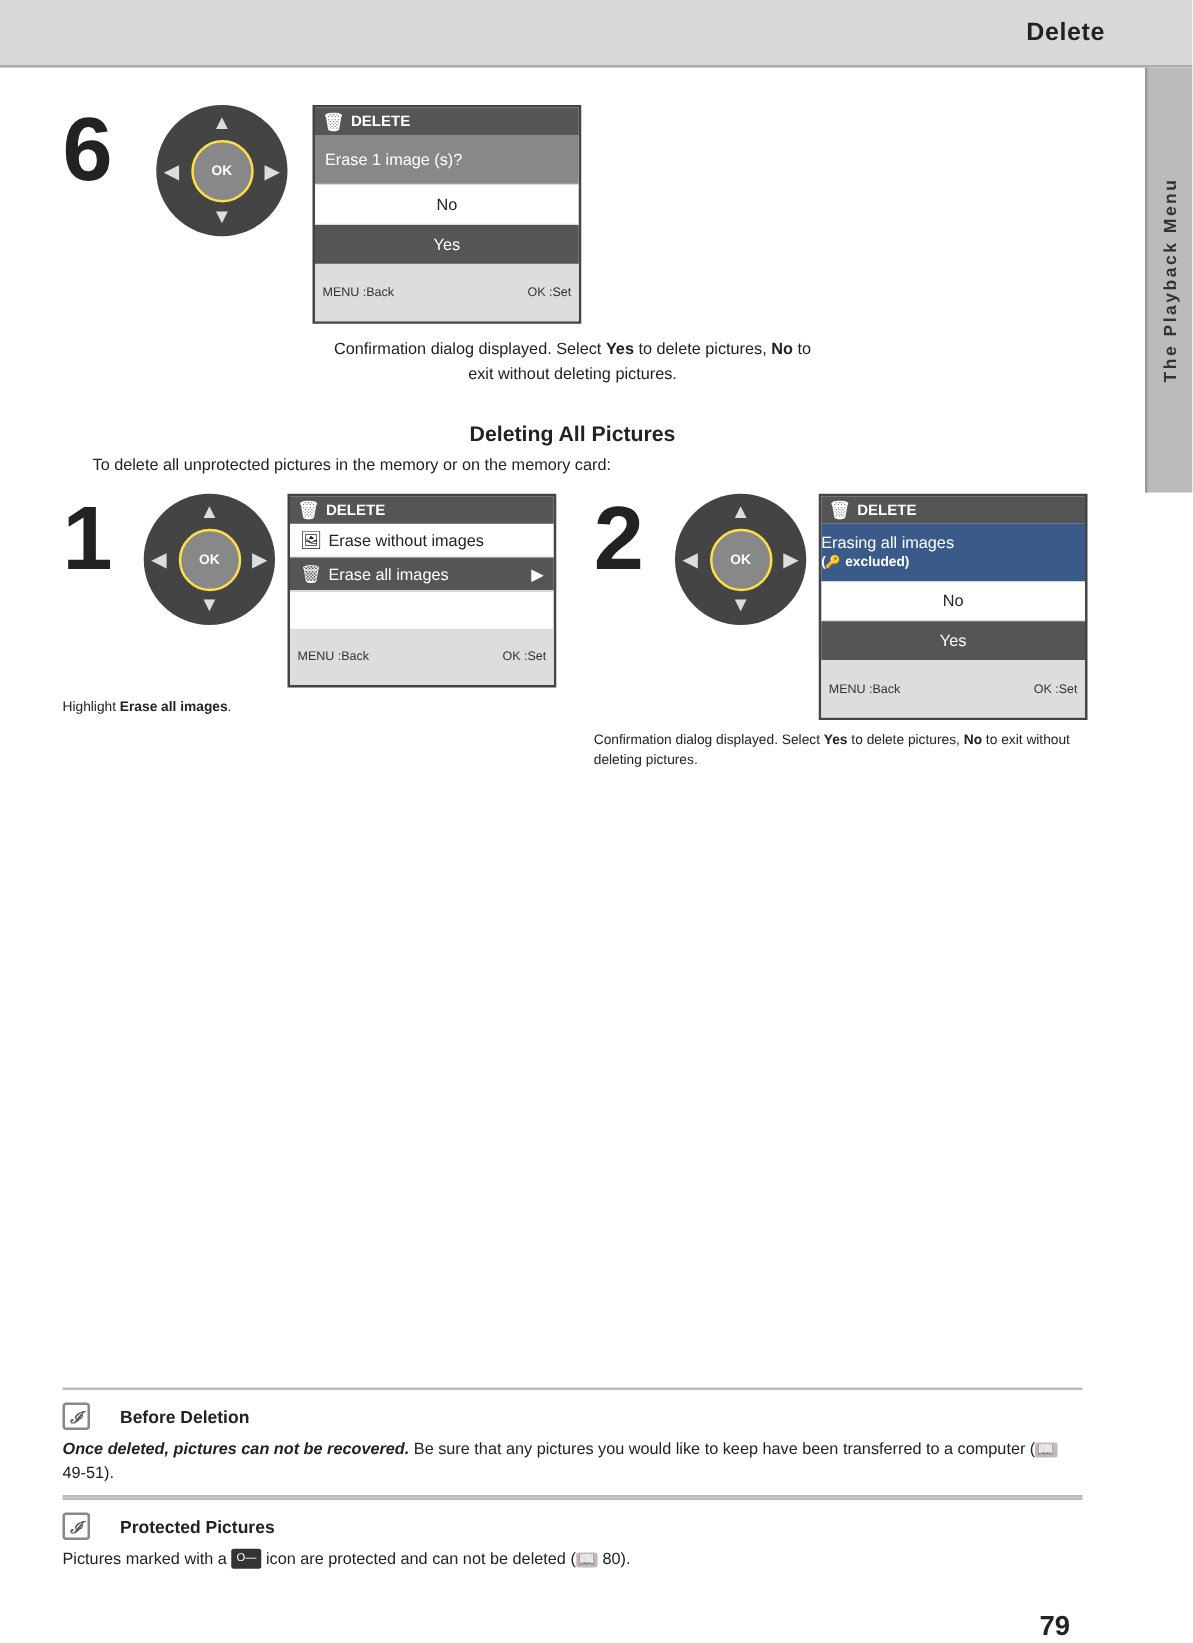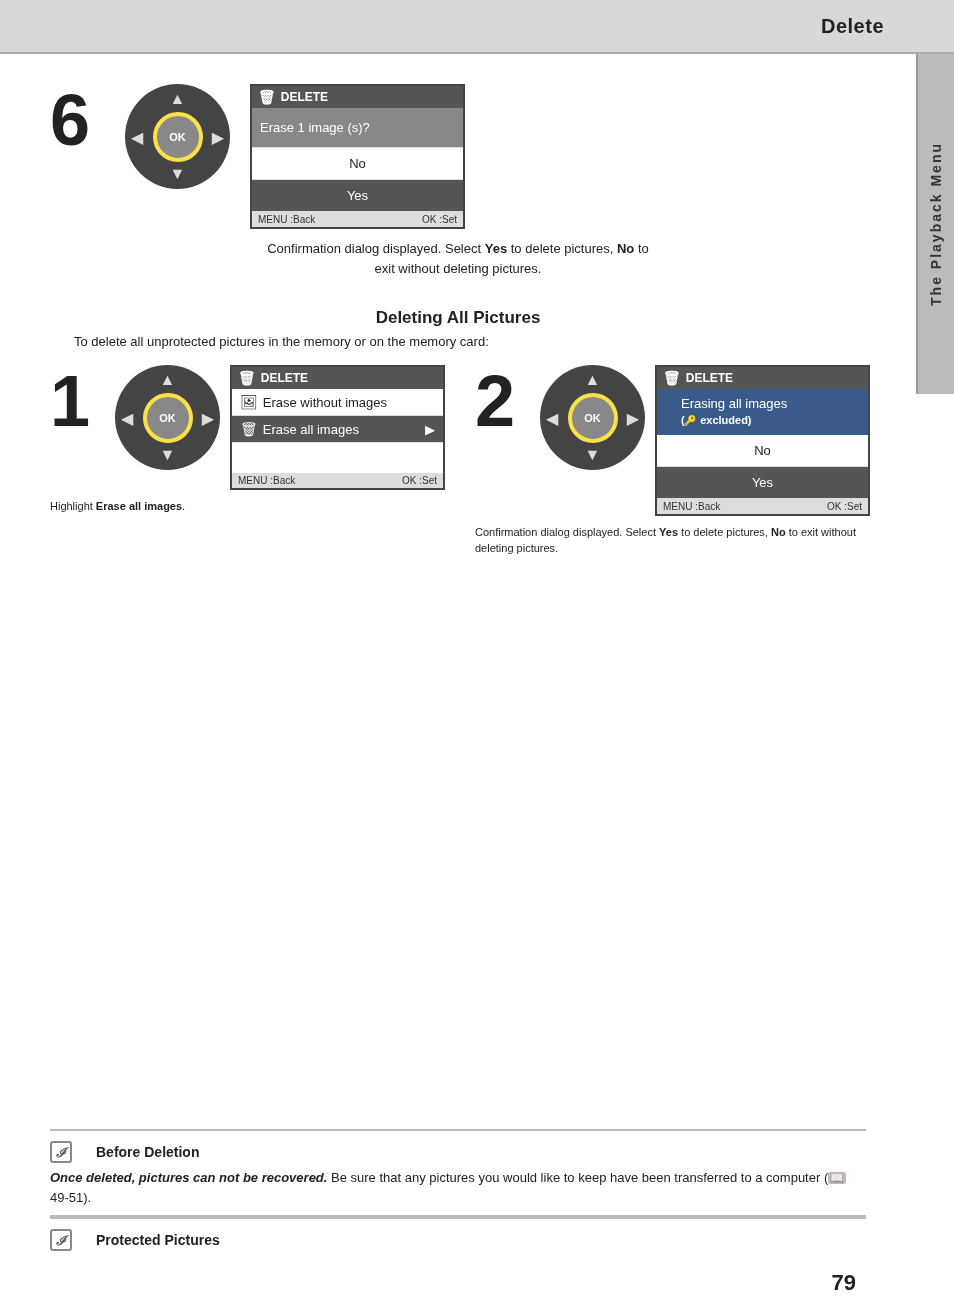--- a/index.html
+++ b/index.html
@@ -113,21 +113,21 @@
       width: 50px;
       height: 50px;
       border-radius: 50%;
       background: #888;
       display: flex;
       align-items: center;
       justify-content: center;
       font-size: 11px;
       font-weight: bold;
       color: #fff;
-      border: 4px solid #fde047;
+      border: 2px solid #fde047;
     }
     .arrow-up {
       position: absolute;
       top: 6px; left: 50%;
       transform: translateX(-50%);
       color: #ddd;
       font-size: 16px;
     }
     .arrow-down {
       position: absolute;
@@ -194,21 +194,21 @@
     }
     .lcd-row.yes-option {
       background: #555;
       color: #fff;
       text-align: center;
       padding: 8px;
     }
     .lcd-footer {
       background: #ddd;
       font-size: 10px;
-      padding: 2px 6px;
+      padding: 17px 6px;
       display: flex;
       justify-content: space-between;
       color: #333;
     }
     .lcd-footer span {
       display: flex;
       align-items: center;
       gap: 2px;
     }
 
@@ -305,21 +305,21 @@
     }
     .note-body strong {
       font-weight: bold;
       font-style: italic;
       text-align: center;
     }
 
     
     .page-number {
       position: absolute;
-      bottom: 18px;
+      bottom: 0;
       right: 60px;
       font-size: 22px;
       font-weight: bold;
       color: #222;
     }
 
     
     .divider {
       border: none;
       border-top: 2px solid #bbb;
@@ -335,21 +335,21 @@
       padding: 1px 4px;
       border-radius: 2px;
       vertical-align: middle;
     }
 
     
     .lcd-erasing-header {
       background: #3a5a8a;
       color: #fff;
       font-size: 13px;
-      padding: 6px 24px;
+      padding: 6px 0;
       line-height: 1.4;
     }
 
     .lcd-row-right-arrow {
       display: flex;
       justify-content: space-between;
       align-items: center;
     }
   </style>
 </head>
@@ -509,19 +509,22 @@
       </p>
     </div>
 
     <hr class="divider">
 
     <div class="note-box">
       <div class="note-header">
         <div class="note-icon">ℐ</div>
         <span class="note-title">Protected Pictures</span>
       </div>
+      <p class="note-body">
+        Pictures marked with a <span class="lock-icon">O—</span> icon are protected and can not be deleted (<span style="font-size:11px;background:#bbb;padding:0 2px;border-radius:2px;">📖</span> 80).
+      </p>
     </div>
 
   </div>
 
   <div class="page-number">79</div>
 
 </div>
 
 </body></html>

